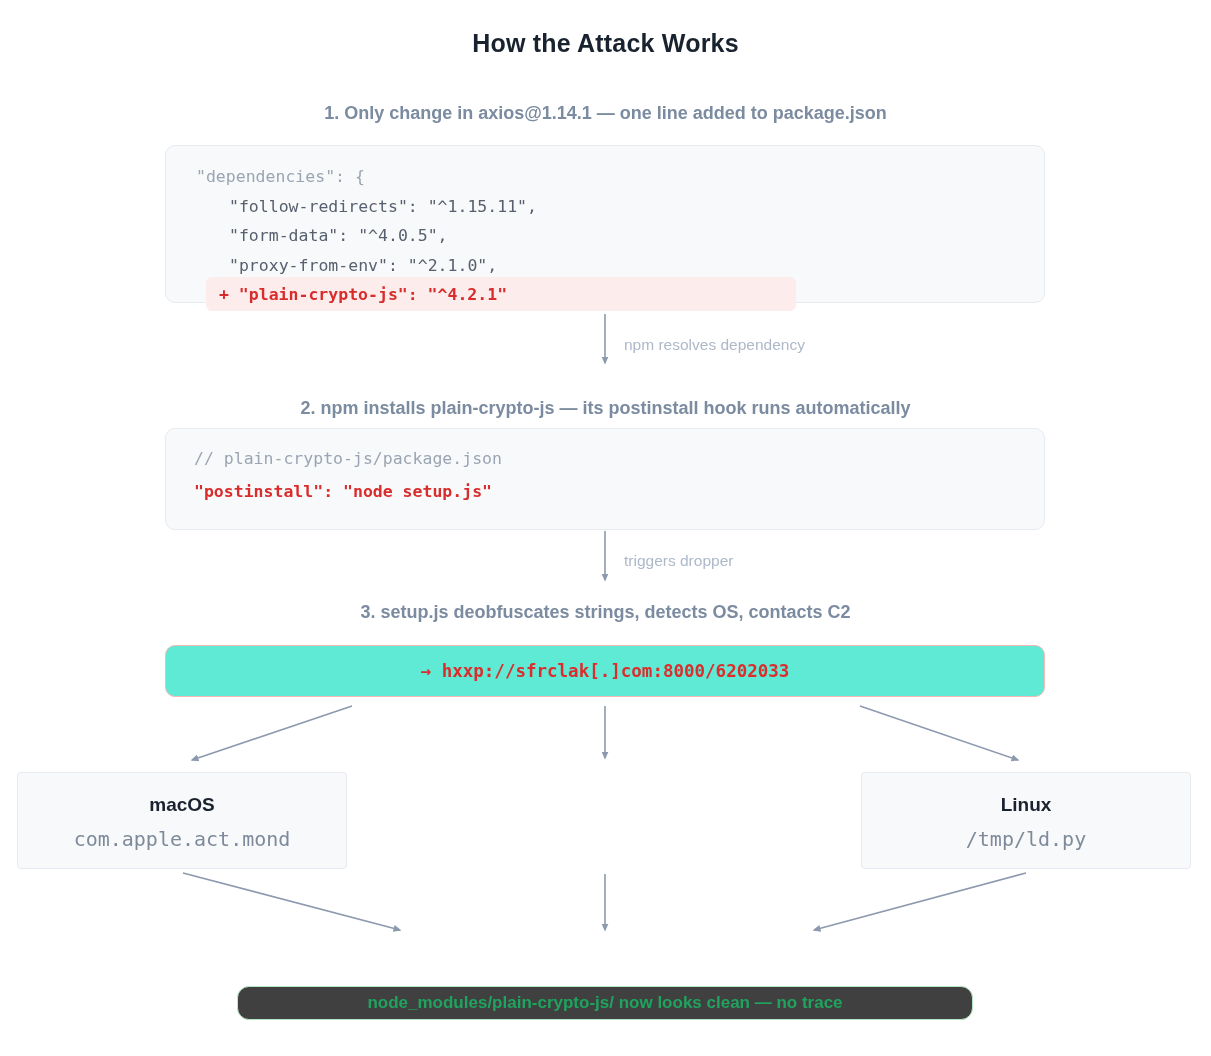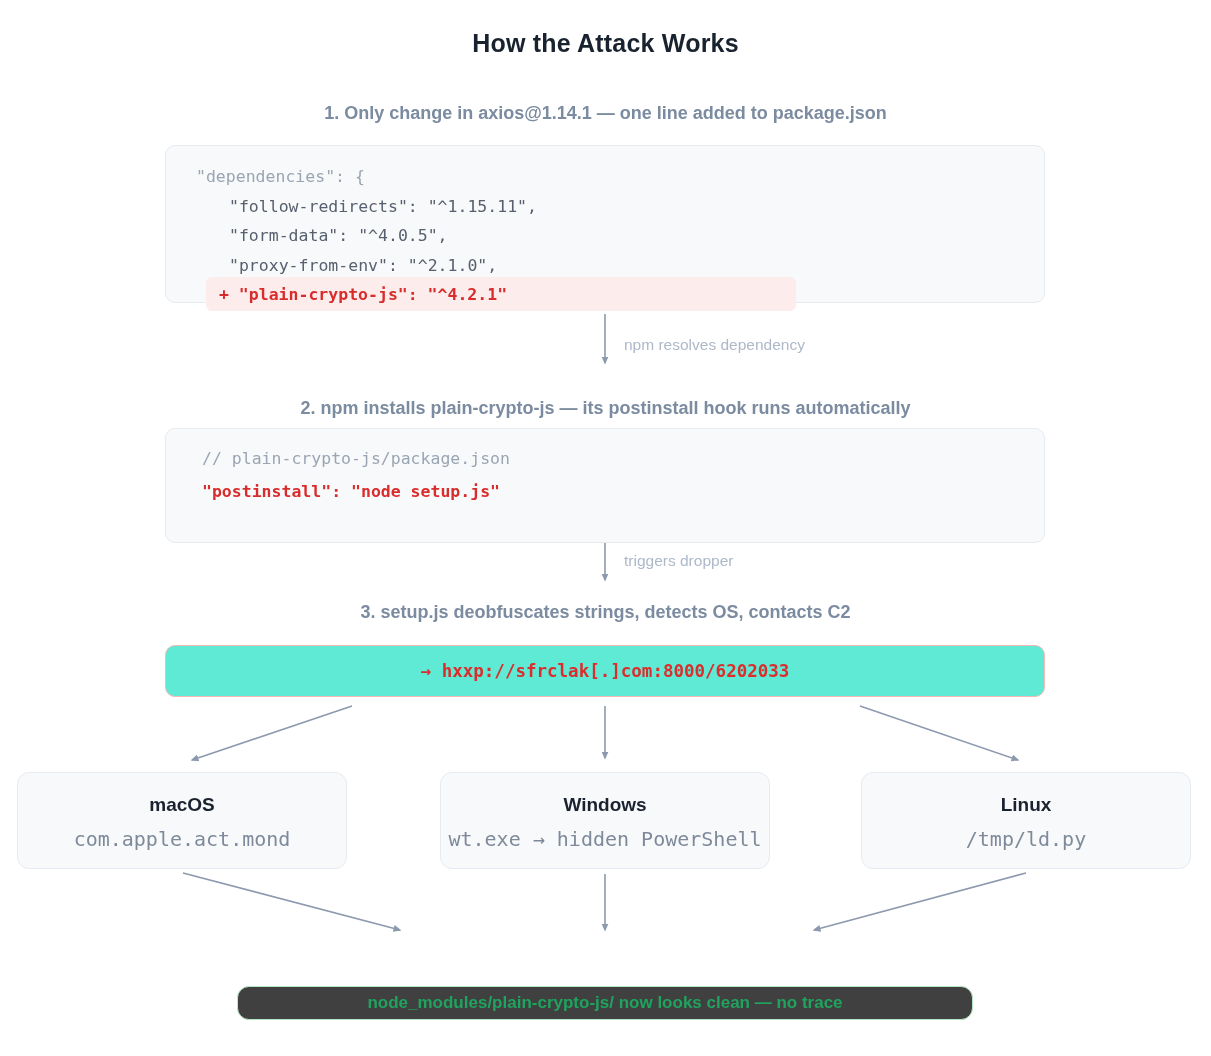--- a/index.html
+++ b/index.html
@@ -64,21 +64,21 @@
     background: #fdecec;
     border-radius: 6px;
     display: flex;
     align-items: center;
     padding-left: 13px;
     color: #d92c2c;
     font-weight: 700;
     white-space: pre;
   }
 
-  .box-step2 { top: 428px; height: 115px; padding: 13px 0 0 36px; }
+  .box-step2 { top: 428px; height: 102px; padding: 13px 0 0 28px; }
   .box-step2 .line { line-height: 33px; }
   .box-step2 .muted { color: #9aa5b4; }
   .box-step2 .hook { color: #d92c2c; font-weight: 700; }
 
   .arrow-label {
     position: absolute;
     font-size: 15.5px;
     color: #adb8c8;
     white-space: nowrap;
   }
@@ -101,21 +101,21 @@
     color: #dc2c2c;
     white-space: pre;
   }
 
   .os-box {
     position: absolute;
     top: 772px;
     width: 330px; height: 97px;
     background: #f8f9fb;
     border: 1px solid #e7eaf0;
-    border-radius: 12px;
+    border-radius: 4px;
     display: flex;
     flex-direction: column;
     align-items: center;
     padding-top: 20px;
   }
   .os-mac   { left: 17px; }
   .os-win   { left: 440px; }
   .os-linux { left: 861px; }
   .os-name {
     font-size: 19px;
@@ -198,24 +198,20 @@
 
   <div class="arrow-label label-dropper">triggers dropper</div>
 
   <div class="step-heading h-step3">3. setup.js deobfuscates strings, detects OS, contacts C2</div>
   <div class="c2-box">→ hxxp://sfrclak[.]com:8000/6202033</div>
 
   <div class="os-box os-mac">
     <div class="os-name">macOS</div>
     <div class="os-artifact">com.apple.act.mond</div>
   </div>
-  <div class="os-box os-win">
-    <div class="os-name">Windows</div>
-    <div class="os-artifact">wt.exe → hidden PowerShell</div>
-  </div>
   <div class="os-box os-linux">
     <div class="os-name">Linux</div>
     <div class="os-artifact">/tmp/ld.py</div>
   </div>
 
   <div class="result-box">node_modules/plain-crypto-js/ now looks clean — no trace</div>
 
 </div>
 
 </body></html>

